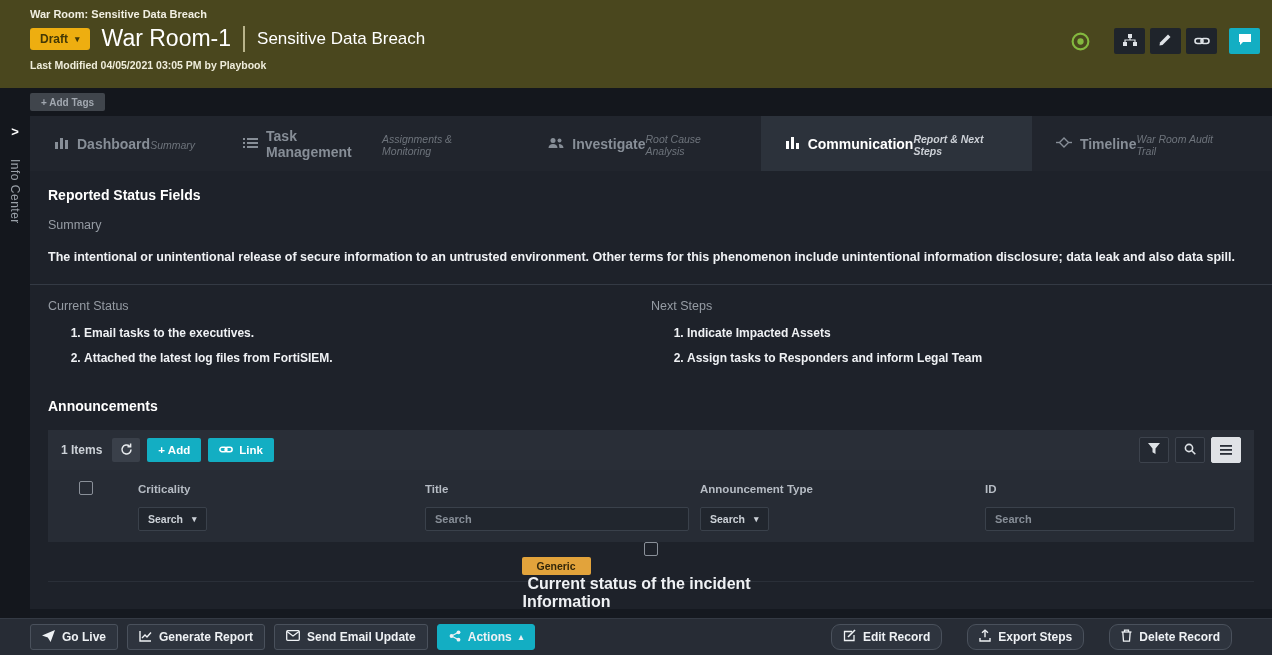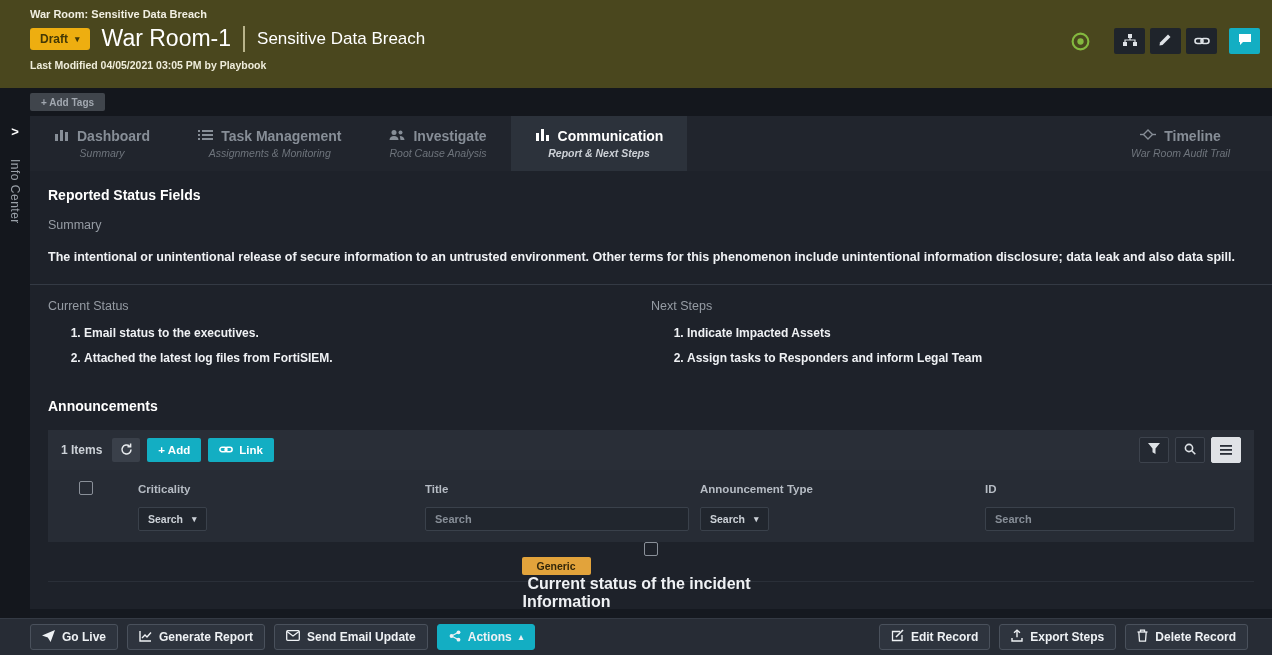--- a/index.html
+++ b/index.html
@@ -27,21 +27,21 @@
 
   
   .body-row { flex:1; display:flex; min-height:0; }
   .info-rail { width:30px; flex:none; background:#14171d; display:flex; flex-direction:column; align-items:center; padding-top:8px; }
   .rail-chevron { color:#ffffff; font-size:13px; font-weight:bold; cursor:pointer; }
   .rail-label { margin-top:20px; writing-mode:vertical-rl; font-size:12px; color:#9aa0a8; letter-spacing:.5px; cursor:pointer; }
   .main { flex:1; display:flex; flex-direction:column; min-width:0; }
 
   
   .tabs { height:55px; flex:none; background:#21252d; display:flex; align-items:stretch; }
-  .tab { display:flex; flex-direction:column; justify-content:center; align-items:center; padding:0 24px; cursor:pointer; color:#878e97; }
+  .tab { display:flex; justify-content:center; align-items:center; padding:0 24px; cursor:pointer; color:#878e97; }
   .tab .trow { display:flex; align-items:center; gap:8px; font-size:14px; font-weight:bold; }
   .tab .tsub { font-size:10.5px; font-style:italic; margin-top:3px; color:#6e747c; }
   .tab.active { background:#2c323b; color:#ffffff; }
   .tab.active .tsub { color:#ccd0d6; font-weight:bold; }
   .tab-spacer { flex:1; }
   .tab.timeline { padding-right:42px; }
 
   
   .content { flex:1; background:#1e222a; position:relative; padding:16px 18px 16px 18px; overflow:hidden; }
   .content::after { content:""; position:absolute; left:0; right:0; bottom:0; height:9px; background:#151920; }
@@ -85,21 +85,21 @@
   .search-input::placeholder { color:#878e97; font-weight:bold; }
   .data-row { height:40px; background:#1e222a; border-bottom:1px solid #2a2f38; cursor:pointer;flex-direction:column; }
   .badge { display:inline-block; background:#e2a33b; color:#33270a; font-size:10.5px; font-weight:bold; padding:3px 15px; border-radius:2px; }
   .cell-strong { font-size:16px; font-weight:bold; color:#eff1f4; }
 
   
   .footer { height:37px; flex:none; background:#272c35; border-top:1px solid #343a44; display:flex; align-items:center; padding:0 24px 0 30px; }
   .f-btn { height:26px; background:#2e343e; border:1px solid #4a515c; border-radius:3px; color:#eef1f4; font-size:12px; font-weight:bold; display:inline-flex; align-items:center; gap:7px; padding:0 11px; cursor:pointer; margin-right:9px; }
   .f-btn.teal { background:#13aec3; border-color:#13aec3; }
   .footer .right { margin-left:auto; display:flex; }
-  .footer .right .f-btn { margin-right:0; margin-left:9px; }
+  .footer .right .f-btn { margin-right:16px; margin-left:9px;border-radius:9px; }
   .f-caret { font-size:9px; }
 </style>
 </head>
 <body>
 
 <div class="screen">
 
   <header class="header">
     <div class="breadcrumb">War Room: Sensitive Data Breach</div>
     <div class="title-row">
@@ -234,21 +234,21 @@
         <div class="sec-h">Reported Status Fields</div>
         <div class="muted-label summary-label">Summary</div>
         <div class="summary-text">The intentional or unintentional release of secure information to an untrusted environment. Other terms for this phenomenon include unintentional information disclosure; data leak and also data spill.</div>
 
         <div class="divider"></div>
 
         <div class="status-cols">
           <div class="scol">
             <div class="muted-label">Current Status</div>
             <ol>
-              <li>Email status to the executives.</li>
+              <li>Email tasks to the executives.</li>
               <li>Attached the latest log files from FortiSIEM.</li>
             </ol>
           </div>
           <div class="scol">
             <div class="muted-label">Next Steps</div>
             <ol>
               <li>Indicate Impacted Assets</li>
               <li>Assign tasks to Responders and inform Legal Team</li>
             </ol>
           </div>

